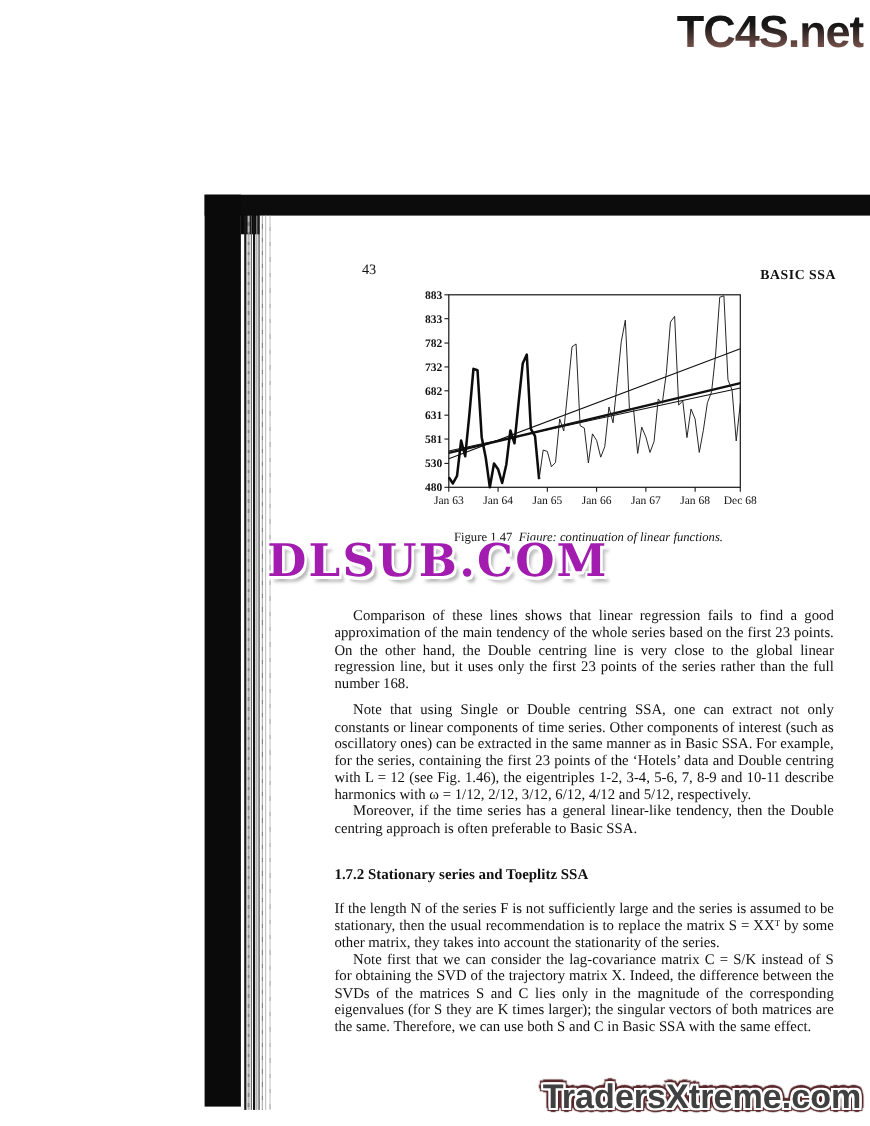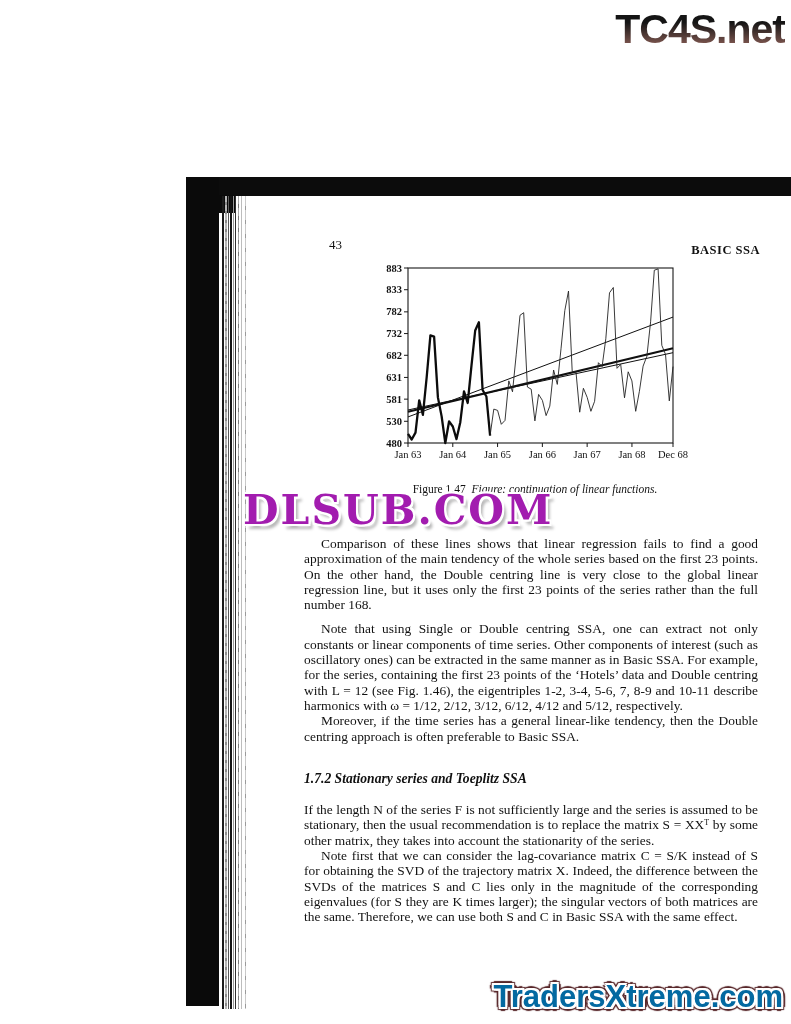--- a/index.html
+++ b/index.html
@@ -23,21 +23,21 @@
     color:#a21caf;
     text-shadow:
       -2px -2px 0 #fff, 2px -2px 0 #fff, -2px 2px 0 #fff, 2px 2px 0 #fff,
       -2px 0 0 #fff, 2px 0 0 #fff, 0 -2px 0 #fff, 0 2px 0 #fff,
       4px 5px 3px #b8b8b8;
   }
   .wm-bottom{
     position:absolute;top:979px;right:8px;
     font-family:"Liberation Sans","DejaVu Sans",sans-serif;
     font-weight:bold;font-size:31px;letter-spacing:0px;
-    color:#0369a1;
+    color:#404040;
     text-shadow:
       -2px -2px 0 #fff, 2px -2px 0 #fff, -2px 2px 0 #fff, 2px 2px 0 #fff,
       -2px 0 0 #fff, 2px 0 0 #fff, 0 -2px 0 #fff, 0 2px 0 #fff,
       -3px -3px 1px #58272a, 3px -3px 1px #58272a,
       -3px 3px 1px #58272a, 3px 3px 1px #58272a,
       0 4px 1px #58272a, 0 -4px 1px #58272a, 4px 0 1px #58272a, -4px 0 1px #58272a;
     margin-left: 23px;
   }
   
   .scan-top-bar{position:absolute;left:186px;top:177px;width:605px;height:19px;background:#0c0c0c;}
@@ -57,27 +57,27 @@
   
   .page-number{position:absolute;left:329px;top:237px;font-size:13px;}
   .running-header{position:absolute;left:620px;top:243px;width:140px;text-align:right;
     font-size:12.5px;font-weight:bold;letter-spacing:0.5px;}
   .chart-wrap{position:absolute;left:378px;top:262px;width:308px;height:202px;}
   .chart-wrap svg{overflow:visible;}
   .figure-caption{position:absolute;left:380px;top:483px;width:310px;text-align:center;
     font-size:11.5px;}
   .figure-caption .fig-label{font-style:normal;}
   .figure-caption .fig-text{font-style:italic;}
-  .text-col{position:absolute;left:304px;top:536px;width:454px;
+  .text-col{position:absolute;left:304px;top:552px;width:454px;
     font-size:13.4px;line-height:15.3px;text-align:justify;}
   .text-col p{margin:0;}
   .indent{text-indent:17px;}
   .gap-before{margin-top:9px !important;}
   .section-heading{margin-top:27px !important;margin-bottom:16px !important;
-    font-style:italic;font-weight:bold;font-size:13.6px;text-align:left;}
+    font-weight:bold;font-size:13.6px;text-align:left;}
 </style>
 </head>
 <body>
 
 <div class="wm-top">TC4S.net</div>
 
 <div class="scan-top-bar"></div>
 <div class="scan-left-bar"></div>
 <div class="scan-notch"></div>
 <div class="streaks">

